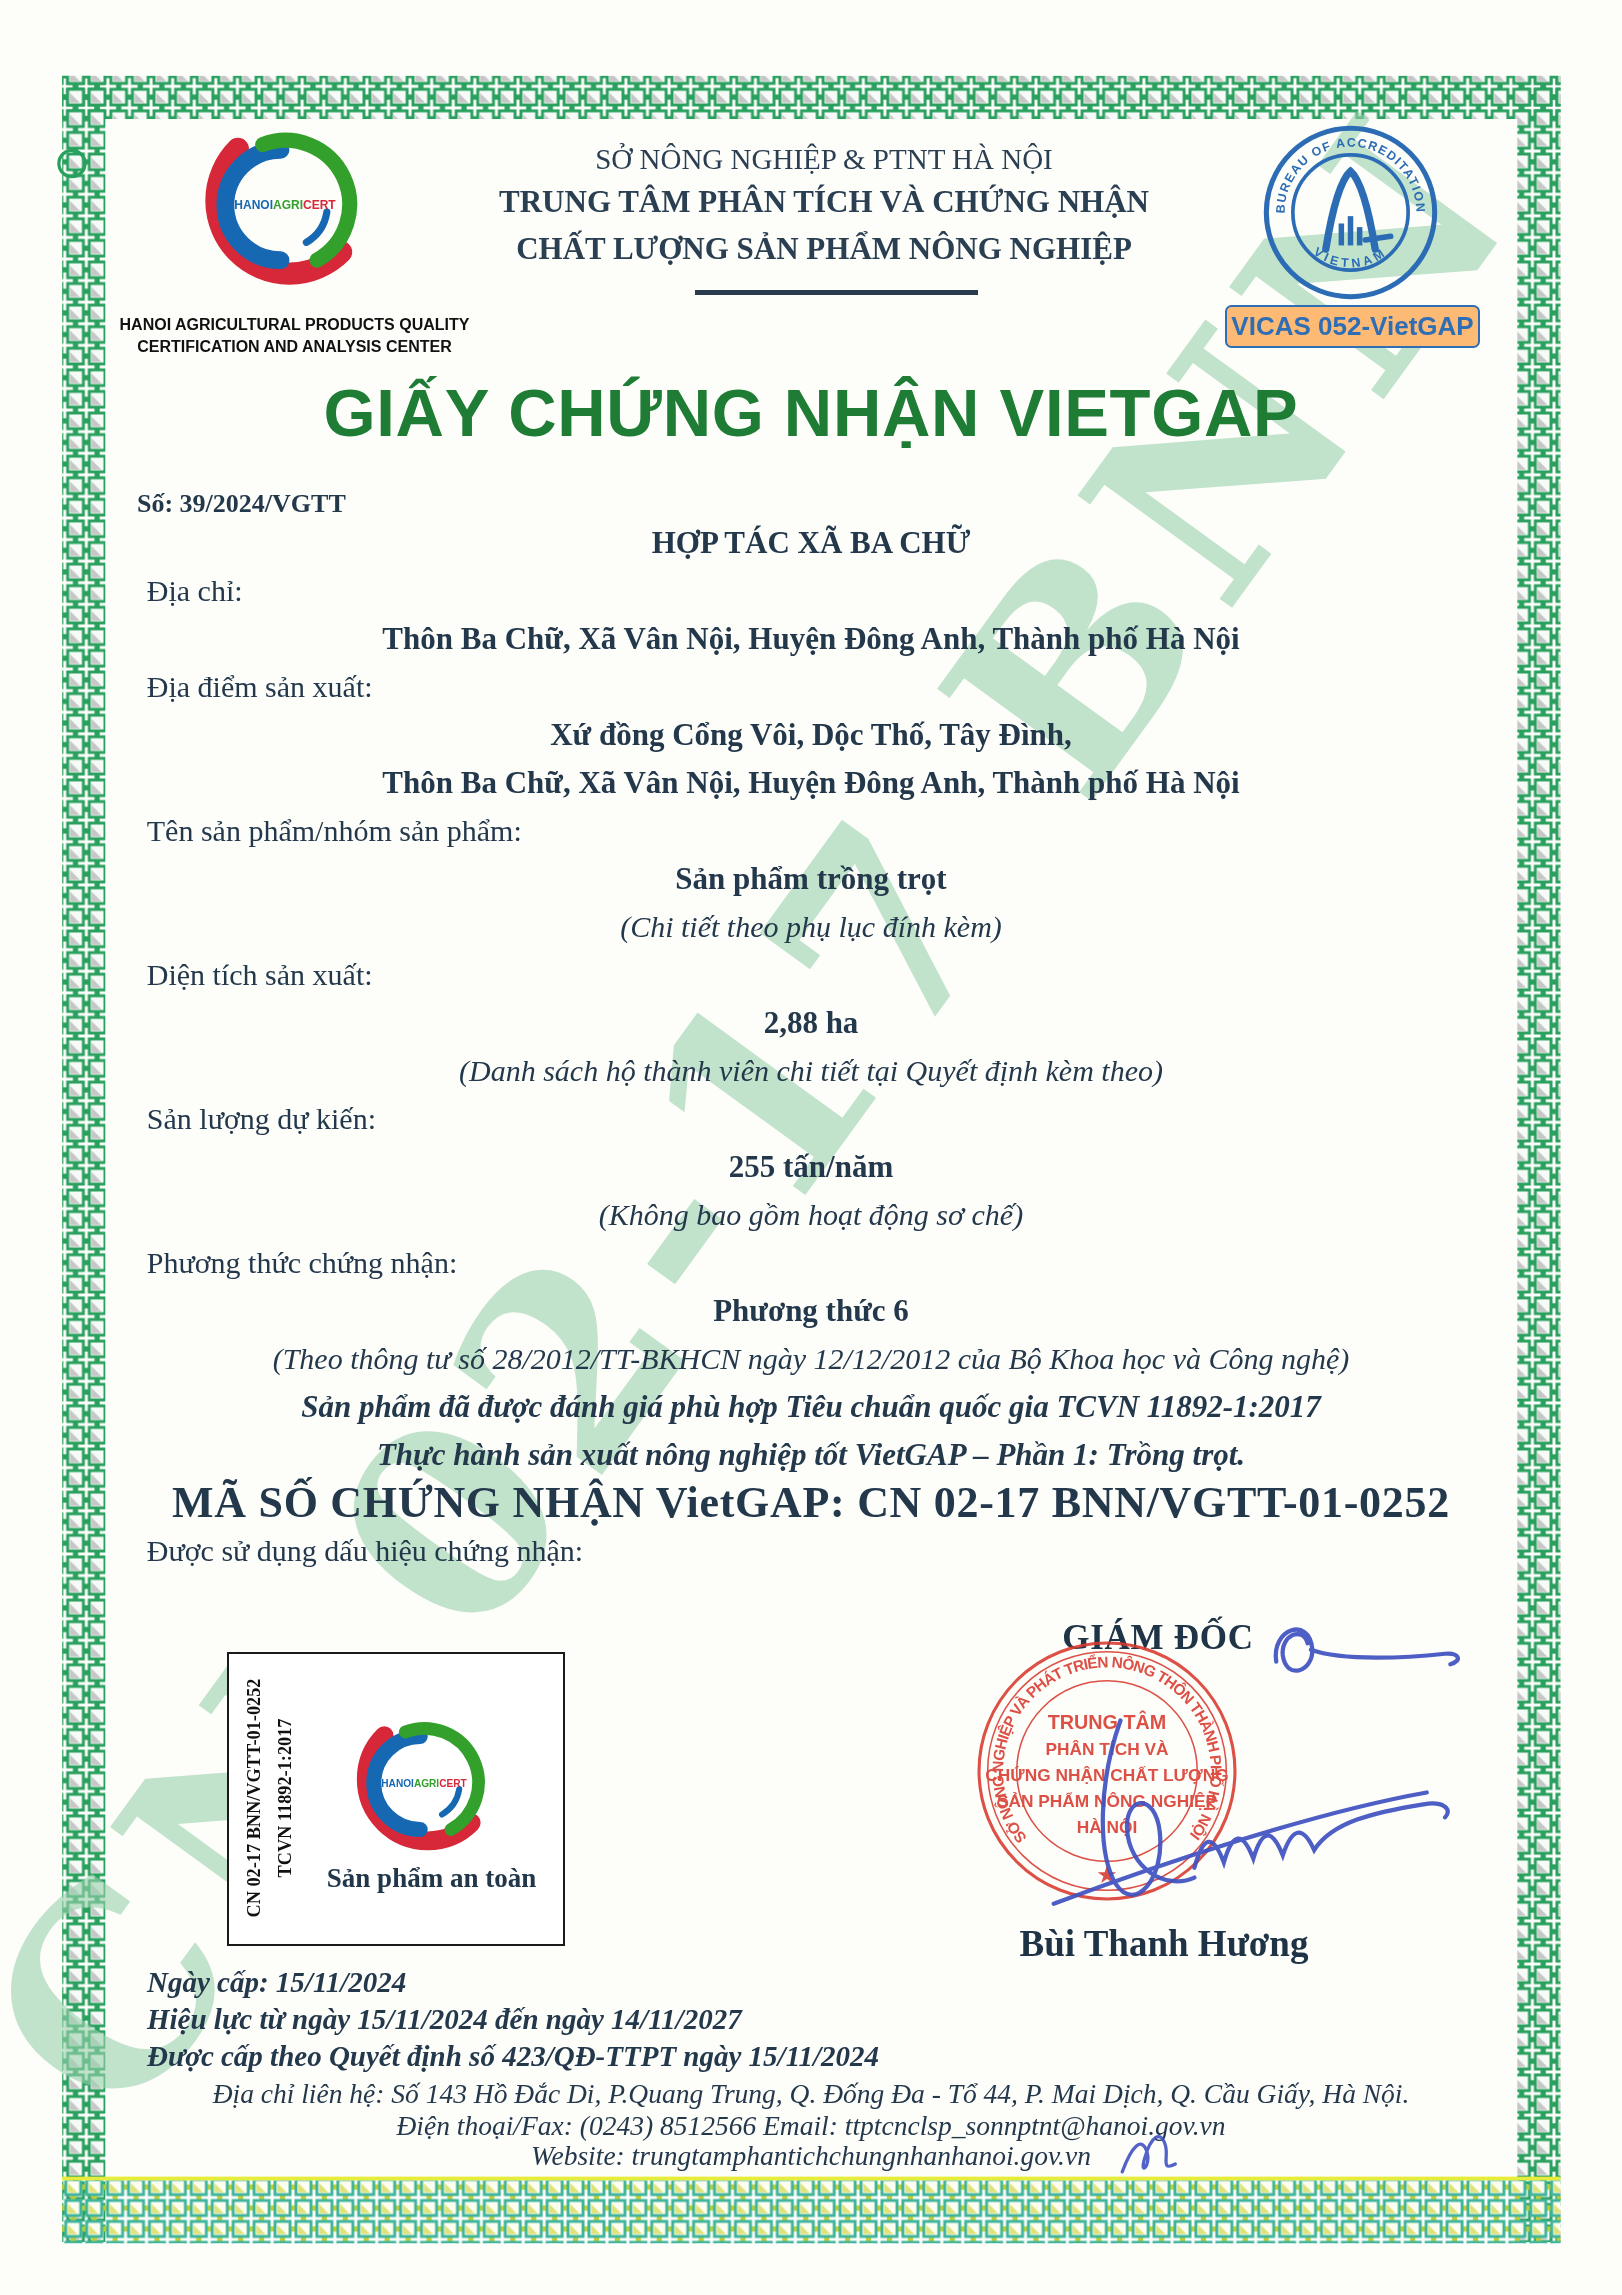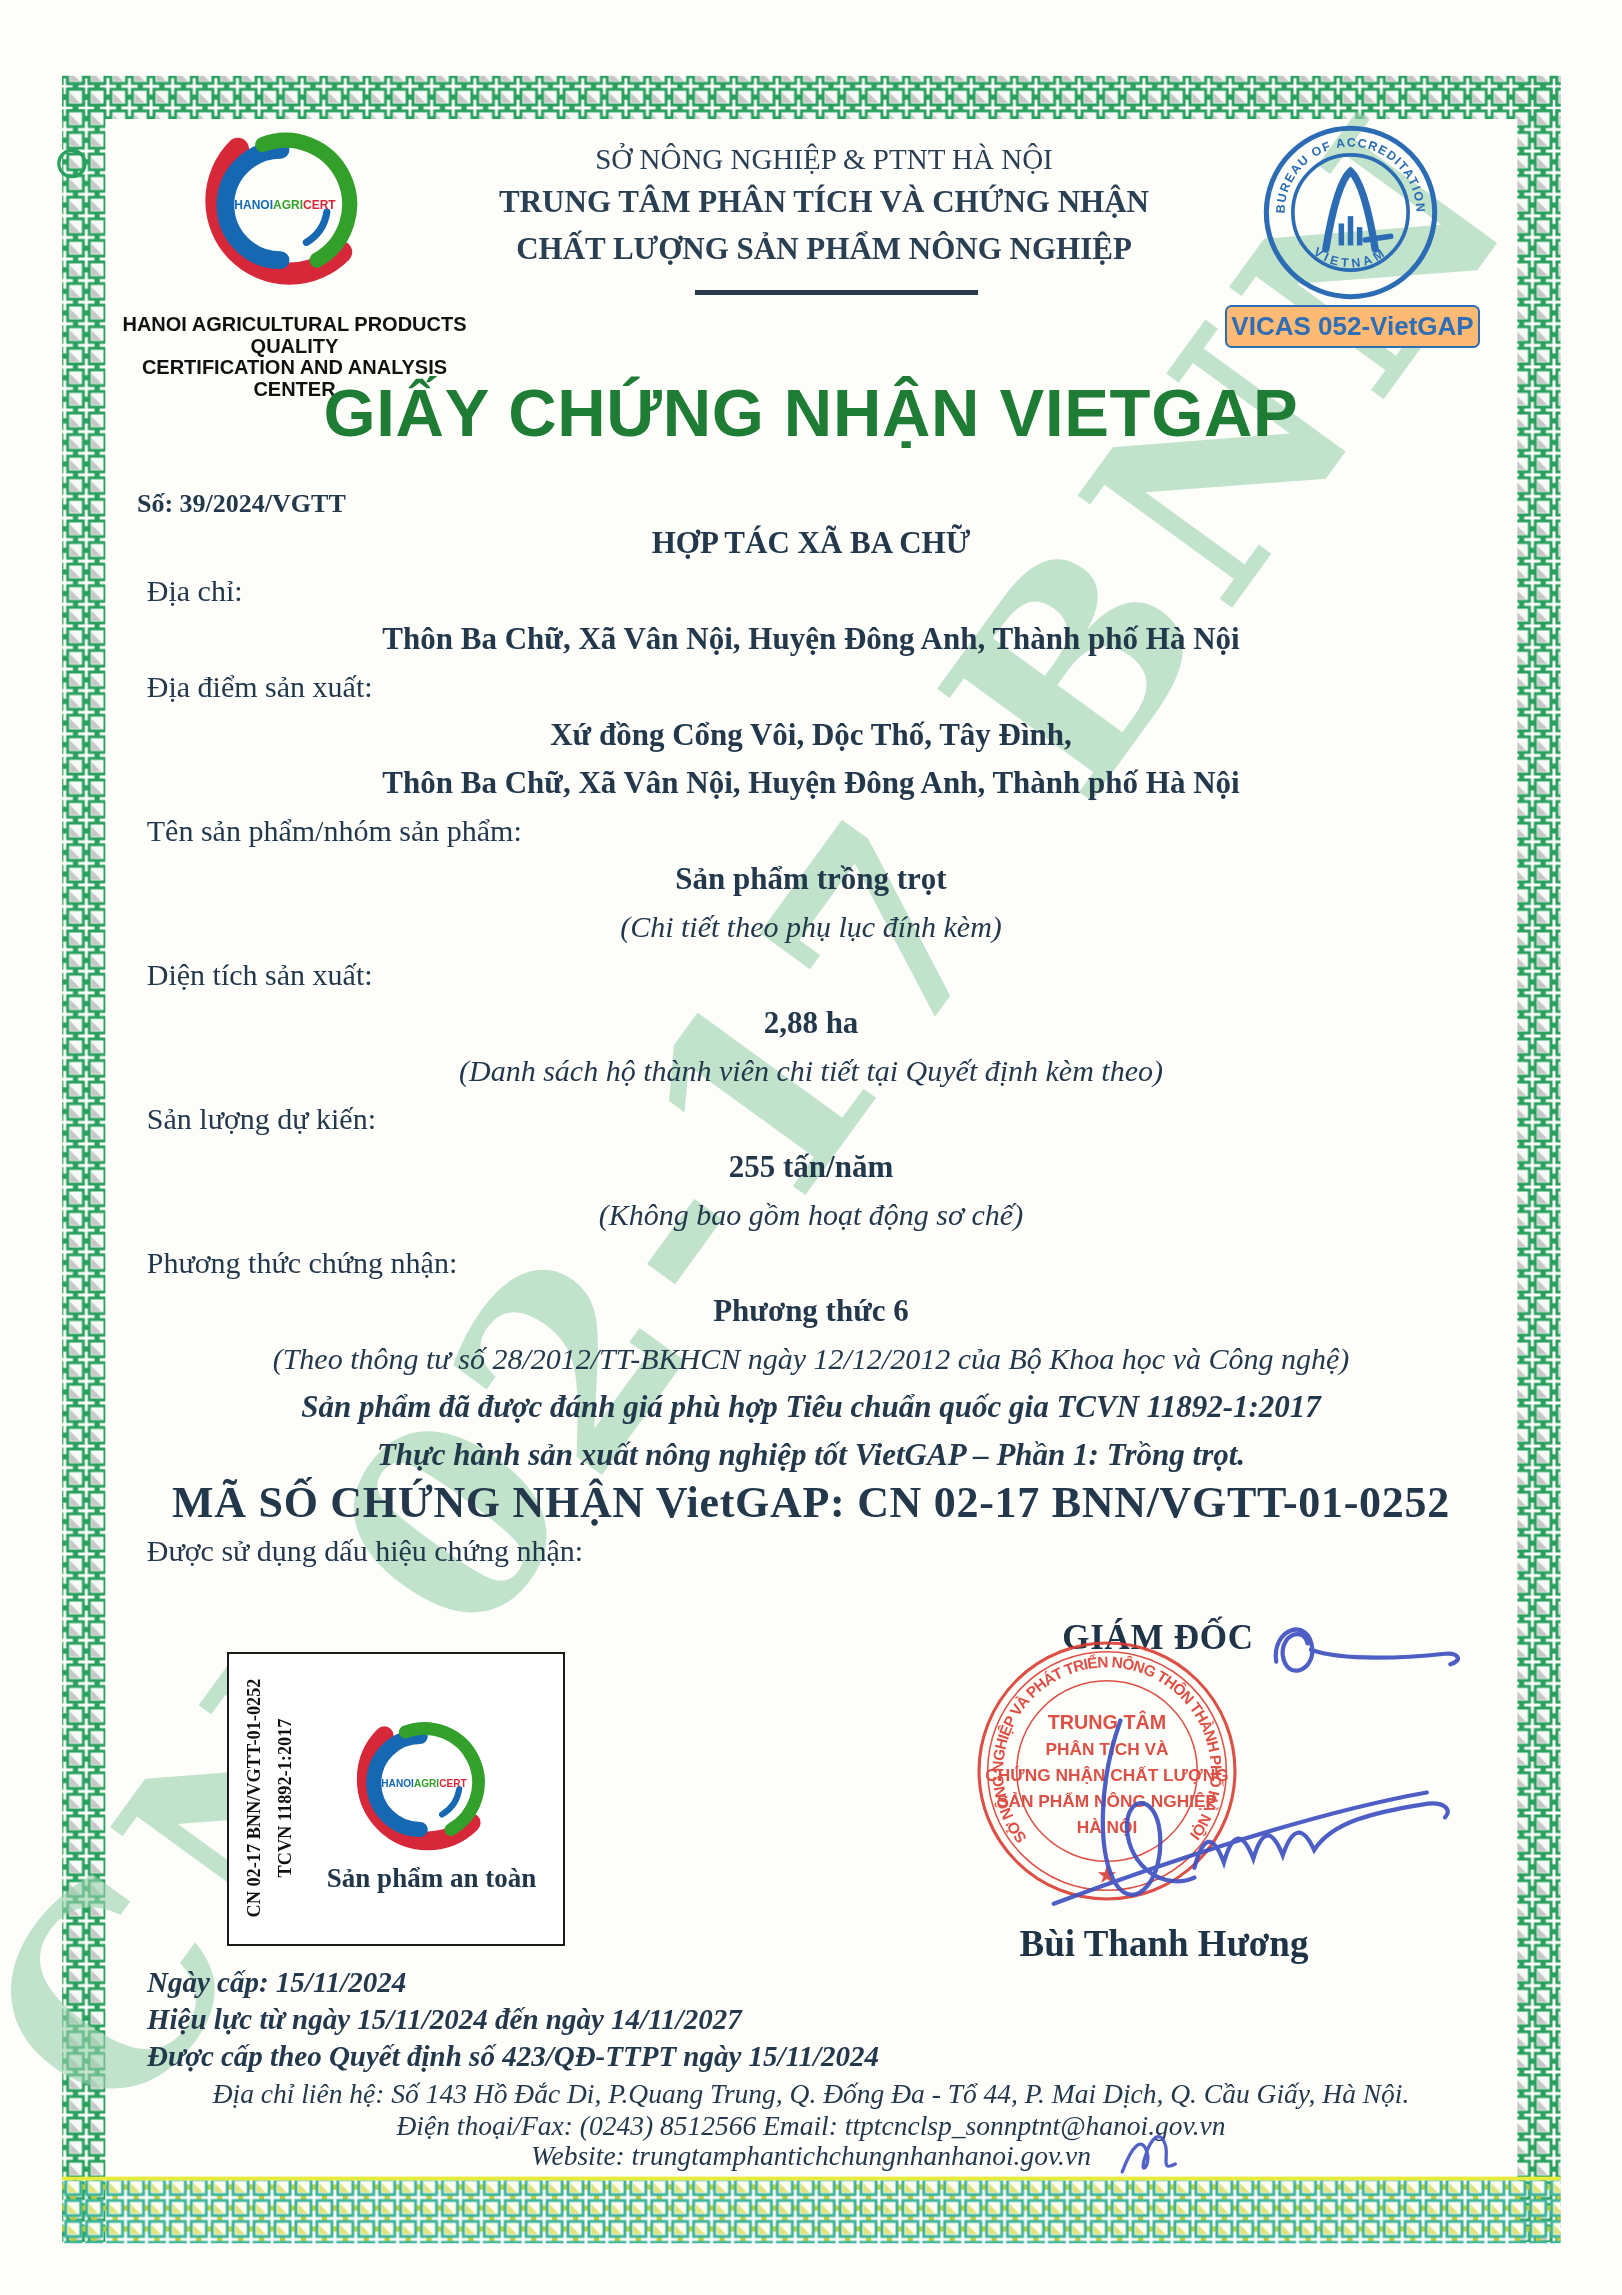--- a/index.html
+++ b/index.html
@@ -16,21 +16,21 @@
   
   .z3{z-index:3;}
   
   #org{left:497px;top:141px;width:654px;text-align:center;color:#2b3f52;}
   #org .l1{font-size:29px;line-height:37px;}
   #org .l2,#org .l3{font-size:31px;line-height:47px;font-weight:bold;}
   #org-underline{left:695px;top:290px;width:283px;height:4.6px;background:#2a3b4d;}
   
   #logo-main{left:196px;top:116px;}
   #logo-caption{left:105px;top:314px;width:379px;text-align:center;
-    font-family:"Liberation Sans",sans-serif;font-weight:bold;font-size:20px;line-height:21.6px;color:#111;}
+    font-family:"Liberation Sans",sans-serif;font-weight:bold;font-size:16px;line-height:21.6px;color:#111;}
   
   #bureau{left:1259px;top:121px;}
   #vicas{left:1225px;top:305px;width:251px;height:39px;border:2.6px solid #2f6db5;border-radius:6.5px;
     background:#fdba74;display:flex;align-items:center;justify-content:center;
     font-family:"Liberation Sans",sans-serif;font-weight:bold;font-size:26px;color:#2f6db5;}
   
   #title{left:137px;top:374px;width:1348px;text-align:center;
     font-family:"Liberation Sans",sans-serif;font-weight:bold;font-size:67px;color:#1e7c35;letter-spacing:0.7px;}
   #cert-no{left:137px;top:489px;width:1348px;font-weight:bold;font-size:26px;}
   

